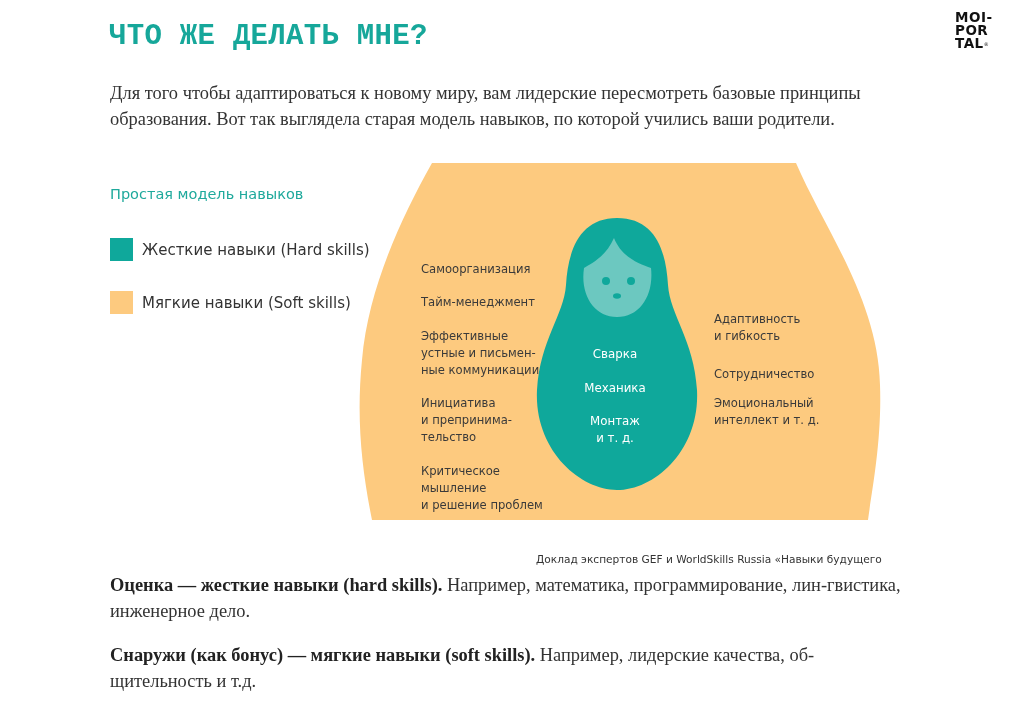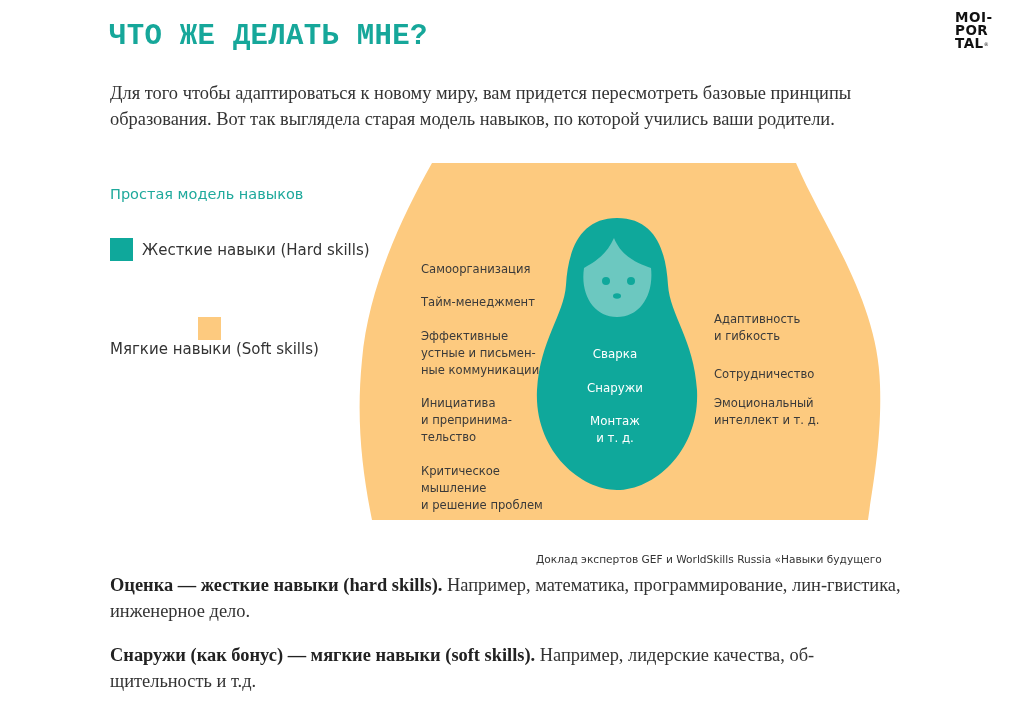--- a/index.html
+++ b/index.html
@@ -45,29 +45,29 @@
 <body>
 
 <div class="title">ЧТО ЖЕ ДЕЛАТЬ МНЕ?</div>
 
 <div class="logo">
   <div>MOI-</div>
   <div>POR</div>
   <div><span>TAL</span><span class="reg">®</span></div>
 </div>
 
-<div class="intro">Для того чтобы адаптироваться к новому миру, вам придется пересмотреть базовые принципы образования. Вот так выглядела старая модель навыков, по которой учились ваши родители.</div>
+<div class="intro">Для того чтобы адаптироваться к новому миру, вам лидерские пересмотреть базовые принципы образования. Вот так выглядела старая модель навыков, по которой учились ваши родители.</div>
 
 <div class="legend-title">Простая модель навыков</div>
 
 <div class="legend-item" style="top:238px;">
   <div class="legend-swatch" style="background:#0fa89b;"></div>
   <span class="legend-label">Жесткие навыки (Hard skills)</span>
 </div>
-<div class="legend-item" style="top:317px;flex-direction:column;">
+<div class="legend-item" style="top:291px;">
   <div class="legend-swatch" style="background:#fdca7f;"></div>
   <span class="legend-label">Мягкие навыки (Soft skills)</span>
 </div>
 
 <div class="figure">
   <svg width="1024" height="702" viewBox="0 0 1024 702">
 
     <path d="M 432 163 L 796 163
          C 825 230, 878 300, 880 385
          C 882 440, 872 490, 868 520
@@ -105,21 +105,21 @@
 мышление
 и решение проблем</div>
 
   <div class="skill" style="left:714px; top:294px;">Адаптивность
 и гибкость</div>
   <div class="skill" style="left:714px; top:349px;">Сотрудничество</div>
   <div class="skill" style="left:714px; top:378px;">Эмоциональный
 интеллект и т. д.</div>
 
   <div class="hard" style="left:565px; top:346px;text-align:center;">Сварка</div>
-  <div class="hard" style="left:565px; top:380px;">Снаружи</div>
+  <div class="hard" style="left:565px; top:380px;">Механика</div>
   <div class="hard" style="left:565px; top:413px;">Монтаж
 и т. д.</div>
 </div>
 
 <div class="source">Доклад экспертов  GEF и WorldSkills Russia «Навыки будущего</div>
 
 <div class="para" style="top:572px;">
   <b>Оценка — жесткие навыки (hard skills).</b><span> Например, математика, программирование, лин-гвистика, инженерное дело.</span>
 </div>
 <div class="para" style="top:642px;">

